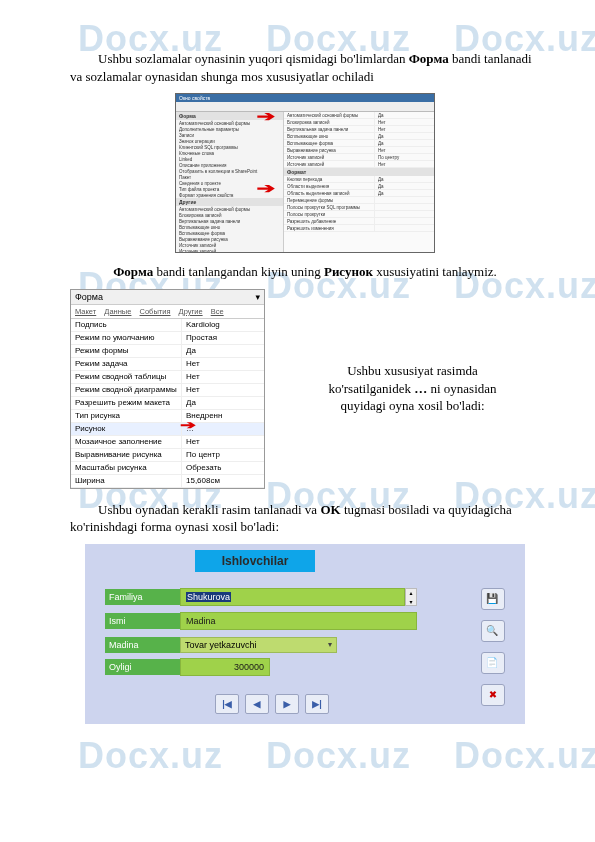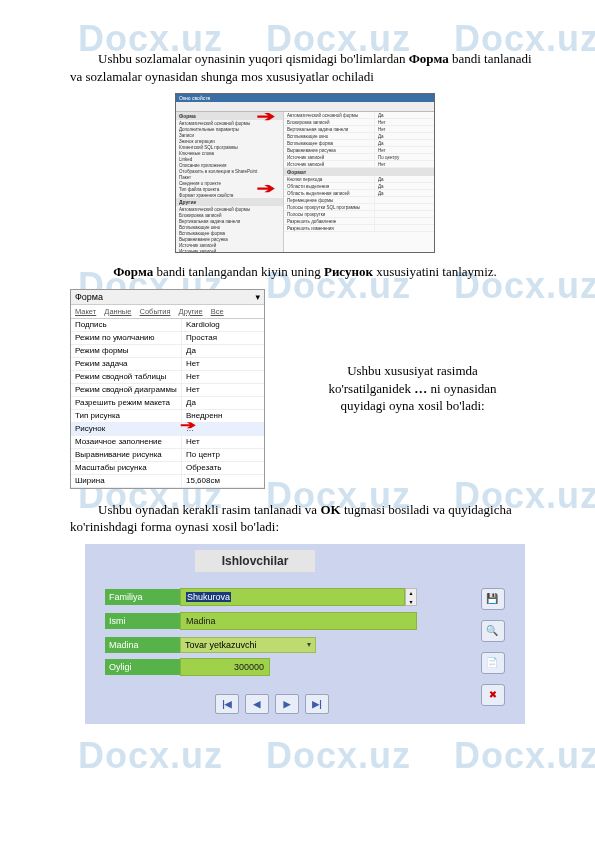--- a/index.html
+++ b/index.html
@@ -148,21 +148,21 @@
       width: 440px;
       height: 180px;
       background: #cdd4ee;
       position: relative;
       font-family: Arial, sans-serif;
     }
     .shot3-title {
       position: absolute;
       left: 110px; top: 6px;
       width: 120px; height: 22px;
-      background: #e5e5e5;
+      background: #0ea5e9;
       color: #2b2b2b;
       font-size: 12px;
       font-weight: 600;
       display: flex; align-items: center; justify-content: center;
     }
     .shot3-row {
       position: absolute;
       display: flex;
       align-items: center;
       height: 18px;
@@ -442,21 +442,21 @@
       <div class="shot3-label">Familiya</div>
       <div class="shot3-input" style="width:225px;"><span class="highlight-sel">Shukurova</span></div>
       <div style="width:12px;background:#eee;border:1px solid #bbb;height:18px;display:flex;flex-direction:column;justify-content:space-between;align-items:center;font-size:6px;">
           <span>▴</span>
           <span>▾</span>
         </div>
     </div>
 
     <div class="shot3-row" style="left:20px; top:92px;">
       <div class="shot3-label">Madina</div>
-      <div class="shot3-sel" style="width:136px;">
+      <div class="shot3-sel" style="width:157px;">
         <span>Tovar yetkazuvchi</span>
         <span class="shot3-sel-caret">▾</span>
       </div>
     </div>
 
     <div class="shot3-row" style="left:20px; top:114px;">
       <div class="shot3-label">Oyligi</div>
       <div class="shot3-input" style="width:90px;text-align:right;">300000</div>
     </div>
 

